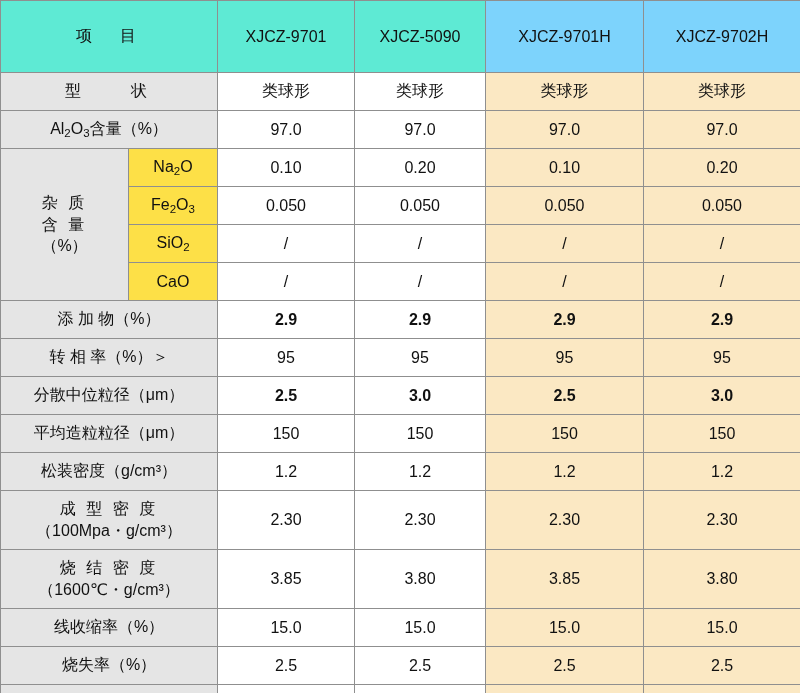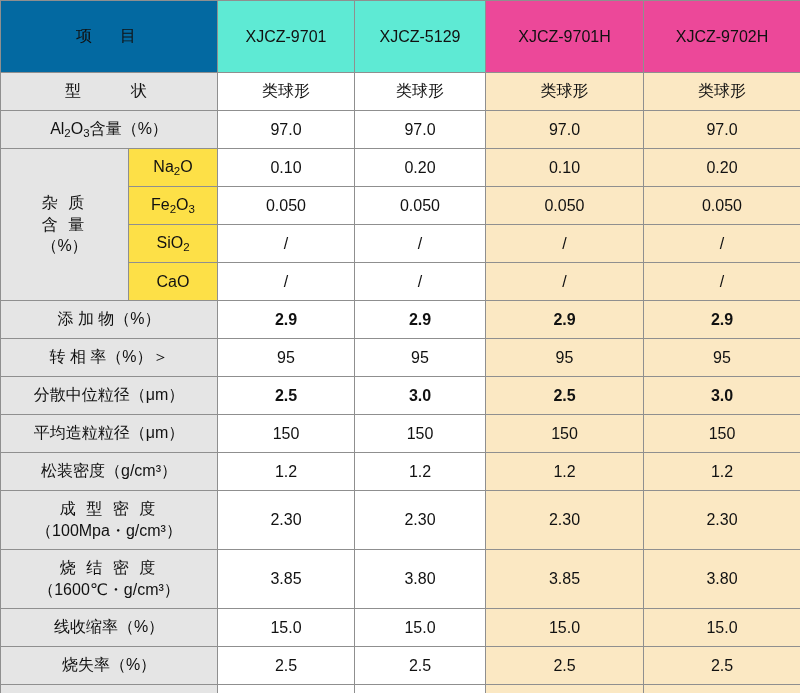--- a/index.html
+++ b/index.html
@@ -30,31 +30,31 @@
   }
   
   col.c-label-a { width: 128px; }
   col.c-label-b { width: 89px; }
   col.c-val     { width: 137px; }
   col.c-val2    { width: 131px; }
   col.c-valh    { width: 158px; }
   col.c-valh2   { width: 157px; }
 
   .hdr-blue {
-    background: #0369a1;
+    background: #5eead4;
     font-size: 19px;
     letter-spacing: 1px;
   }
   .hdr-white {
     background: #5eead4;
     font-size: 21px;
     font-weight: normal;
   }
   .hdr-cream {
-    background: #ec4899;
+    background: #7dd3fc;
     font-size: 21px;
   }
   .lbl {
     background: #e5e5e5;
     font-size: 17px;
   }
   .lbl-sub {
     background: #fde047;
     font-size: 16px;
     margin-left: 39px;
@@ -84,21 +84,21 @@
     <col class="c-val">
     <col class="c-val2">
     <col class="c-valh">
     <col class="c-valh2">
   </colgroup>
   <tbody>
 
     <tr style="height:72px;">
       <td class="hdr-blue sp-wide" colspan="2">项　目</td>
       <td class="hdr-white">XJCZ-9701</td>
-      <td class="hdr-white">XJCZ-5129</td>
+      <td class="hdr-white">XJCZ-5090</td>
       <td class="hdr-cream">XJCZ-9701H</td>
       <td class="hdr-cream">XJCZ-9702H</td>
     </tr>
 
     <tr style="height:38px;">
       <td class="lbl sp-wide" colspan="2">型　　状</td>
       <td class="val">类球形</td>
       <td class="val">类球形</td>
       <td class="val-cream">类球形</td>
       <td class="val-cream">类球形</td>

